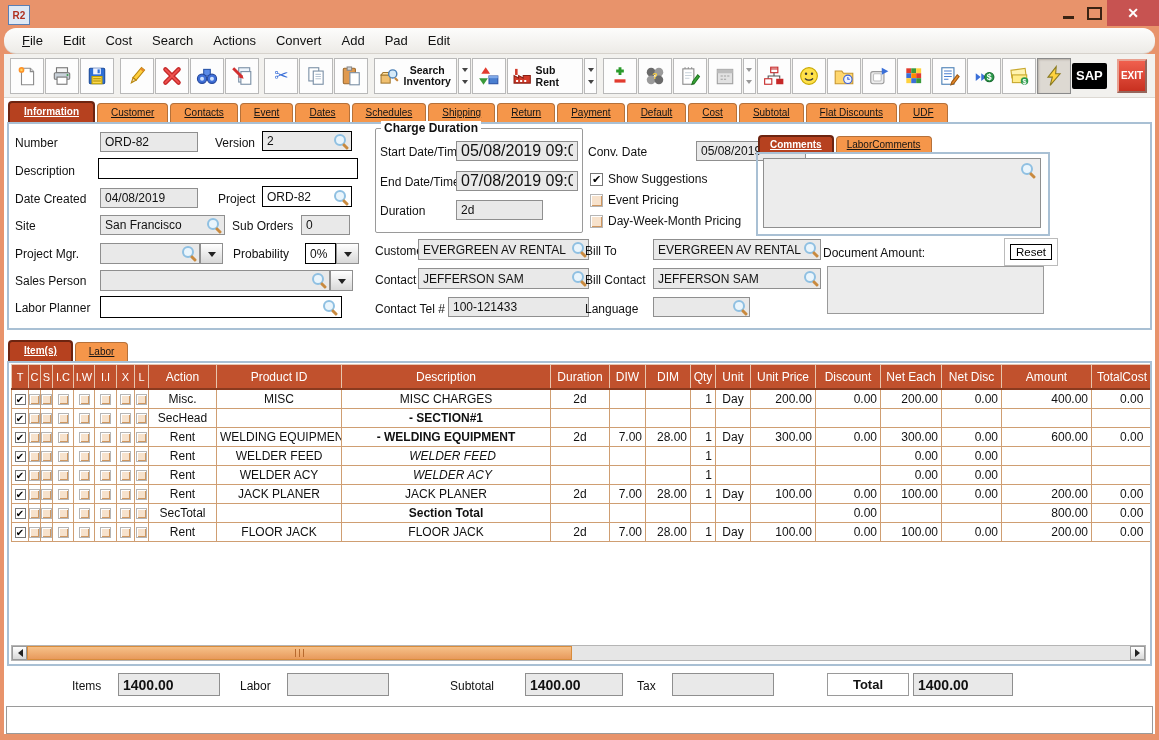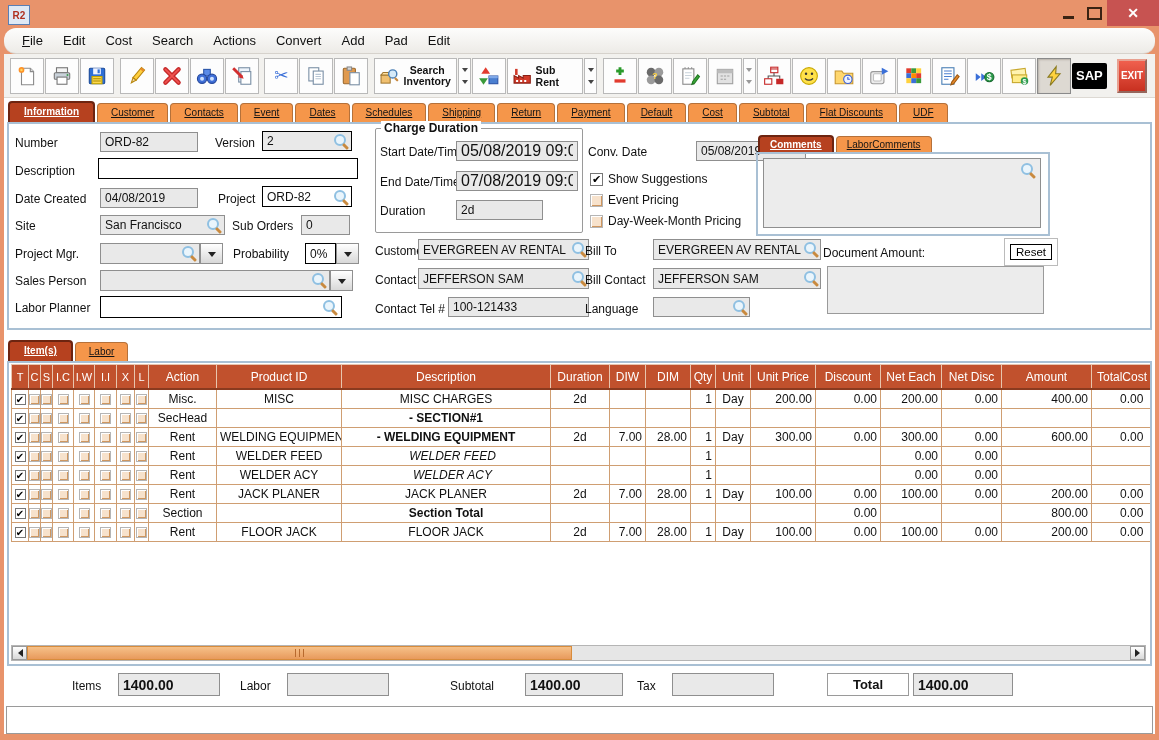--- a/index.html
+++ b/index.html
@@ -698,21 +698,21 @@
         </tr>
         <tr>
           <td class="cbcell"><span class="cb3d on">✔</span></td>
           <td class="cbcell"><span class="cb3d"></span></td>
           <td class="cbcell"><span class="cb3d"></span></td>
           <td class="cbcell"><span class="cb3d"></span></td>
           <td class="cbcell"><span class="cb3d"></span></td>
           <td class="cbcell"><span class="cb3d"></span></td>
           <td class="cbcell"><span class="cb3d"></span></td>
           <td class="cbcell"><span class="cb3d"></span></td>
-          <td class="l">Section</td>
+          <td class="l">SecTotal</td>
           <td class="l"></td>
           <td class="l bold">Section Total</td>
           <td class="l"></td>
           <td class="r"></td>
           <td class="r"></td>
           <td class="r"></td>
           <td class="l"></td>
           <td class="r"></td>
           <td class="r">0.00</td>
           <td class="r"></td>

